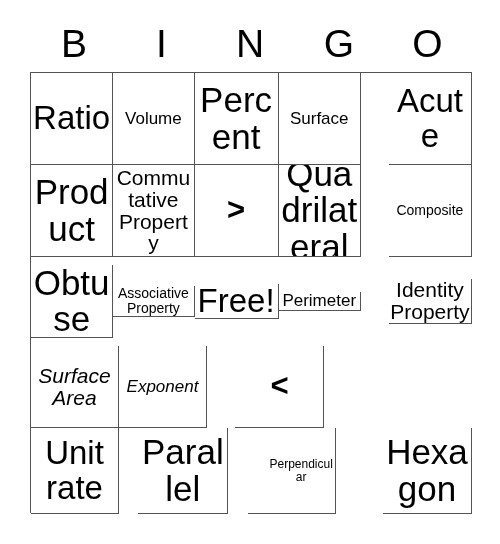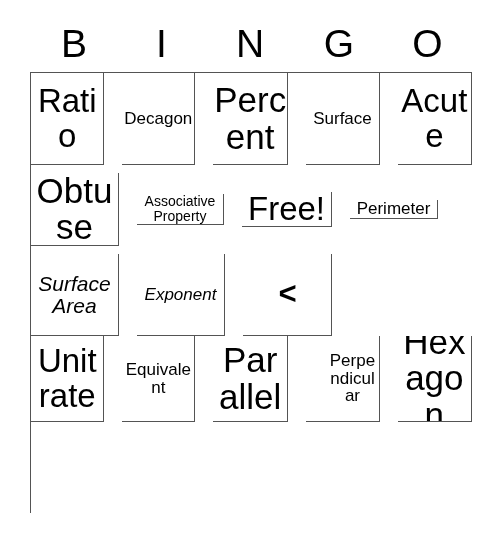--- a/index.html
+++ b/index.html
@@ -58,21 +58,20 @@
     border-top: 1px solid #545454;
     border-left: 1px solid #545454;
     box-sizing: border-box;
     display: flex;
     flex-direction: column;
   }
   .grid-row {
     display: flex;
     flex: 0 0 auto;
     width: 100%;
-    gap: 18px;
   }
   .r-0 { height: 92px; }
   .r-1 { height: 92px; }
   .r-2 { height: 89px; align-items: center; }
   .r-3 { height: 82px; font-style: italic; }
   .r-4 { height: 86px; justify-content: space-between; }
 
   .cell {
     box-sizing: border-box;
     border-right: 1px solid #545454;
@@ -82,38 +81,38 @@
     justify-content: center;
     text-align: center;
     overflow: hidden;
     padding: 0 1px;
     background: #ffffff;
   }
   .c-0 { width: 88px; }
   .c-1 { width: 87px; }
   .c-2 { width: 90px; }
   .c-3 { width: 88px; }
-  .c-4 { width: 89px; }
+  .c-4 { width: 89px; margin-left: 28px; }
 
   .cell-text {
     display: block;
     width: 100%;
     line-height: 1.04;
     word-break: break-word;
     hyphens: auto;
     -webkit-hyphens: auto;
   }
 
   
   .sz-xl  { font-size: 33px; }
   .sz-lg  { font-size: 35px; }
   .sz-md  { font-size: 21px; }
   .sz-sm  { font-size: 17px; }
   .sz-xs  { font-size: 14px; }
-  .sz-xxs { font-size: 17px; padding-left: 20px; }
+  .sz-xxs { font-size: 12px; padding-left: 20px; }
   .sz-sym { font-size: 31px; font-weight: 700; }
 </style>
 </head>
 <body>
 
 <div id="bingo-card">
 
   <div id="header-row">
     <div class="header-cell hc-0">B</div>
     <div class="header-cell hc-1">I</div>
@@ -122,67 +121,84 @@
     <div class="header-cell hc-4">O</div>
   </div>
 
   <div id="grid">
 
     <div class="grid-row r-0">
       <div class="cell c-0">
           <span class="cell-text sz-xl">Ratio</span>
         </div>
       <div class="cell c-1">
-          <span class="cell-text sz-sm">Decagon</span>
+          <span class="cell-text sz-sm">Volume</span>
         </div>
       <div class="cell c-2">
           <span class="cell-text sz-lg">Percent</span>
         </div>
       <div class="cell c-3">
           <span class="cell-text sz-sm">Surface</span>
         </div>
       <div class="cell c-4">
           <span class="cell-text sz-xl">Acute</span>
         </div>
     </div>
 
+    <div class="grid-row r-1">
+      <div class="cell c-0">
+          <span class="cell-text sz-lg">Product</span>
+        </div>
+      <div class="cell c-1">
+          <span class="cell-text sz-md">Commutative Property</span>
+        </div>
+      <div class="cell c-2">
+          <span class="cell-text sz-sym">&gt;</span>
+        </div>
+      <div class="cell c-3">
+          <span class="cell-text sz-lg">Quadrilateral</span>
+        </div>
+      <div class="cell c-4">
+          <span class="cell-text sz-xs">Composite</span>
+        </div>
+    </div>
 
     <div class="grid-row r-2">
       <div class="cell c-0">
           <span class="cell-text sz-lg">Obtuse</span>
         </div>
       <div class="cell c-1">
           <span class="cell-text sz-xs">Associative Property</span>
         </div>
       <div class="cell c-2">
           <span class="cell-text sz-xl">Free!</span>
         </div>
       <div class="cell c-3">
           <span class="cell-text sz-sm">Perimeter</span>
         </div>
+      <div class="cell c-4">
+          <span class="cell-text sz-md">Identity Property</span>
+        </div>
     </div>
 
     <div class="grid-row r-3">
       <div class="cell c-0">
           <span class="cell-text sz-md">Surface Area</span>
         </div>
       <div class="cell c-3">
           <span class="cell-text sz-sm">Exponent</span>
         </div>
       <div class="cell c-4">
           <span class="cell-text sz-sym">&lt;</span>
         </div>
     </div>
 
     <div class="grid-row r-4">
       <div class="cell c-0">
           <span class="cell-text sz-xl">Unit rate</span>
-        </div>
-      <div class="cell c-1">
-          <span class="cell-text sz-sm">Equivalent</span>
         </div>
       <div class="cell c-2">
           <span class="cell-text sz-lg">Parallel</span>
         </div>
       <div class="cell c-3">
           <span class="cell-text sz-xxs">Perpendicular</span>
         </div>
       <div class="cell c-4">
           <span class="cell-text sz-lg">Hexagon</span>
         </div>

